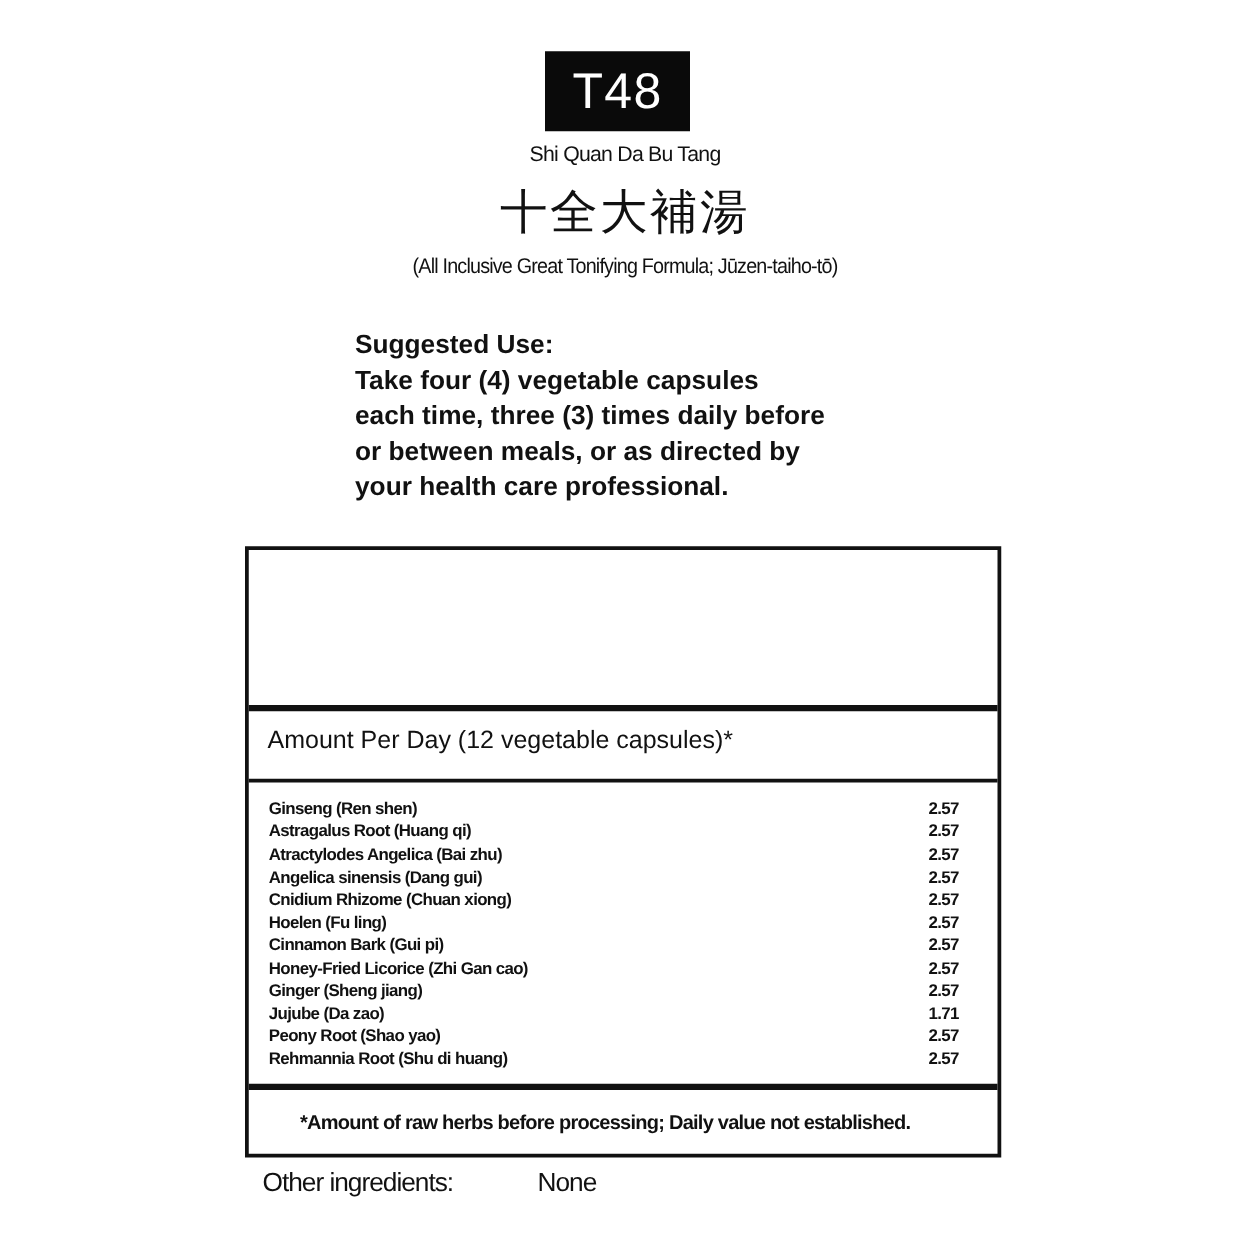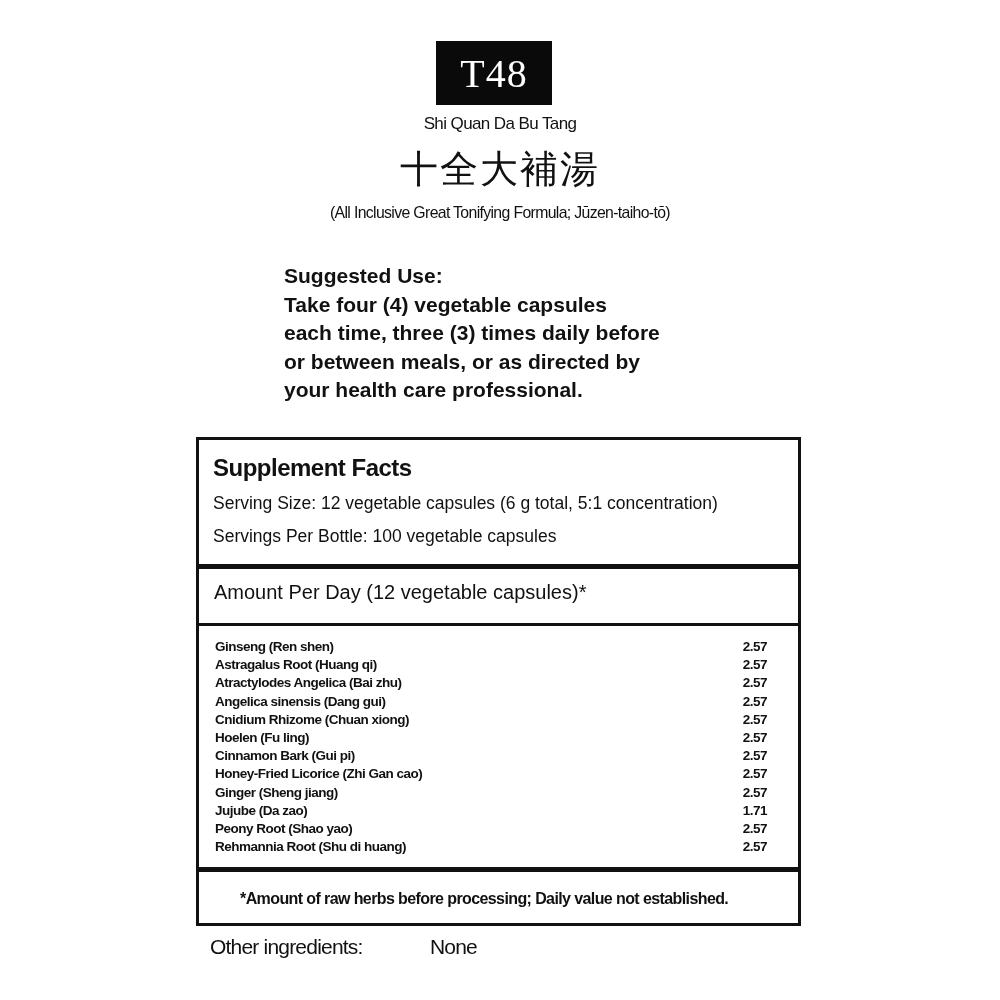--- a/index.html
+++ b/index.html
@@ -4,21 +4,21 @@
   <style>
     html, body { margin: 0; padding: 0; }
     body {
       width: 1000px; height: 1000px; background: #ffffff; position: relative;
       font-family: "Liberation Sans", sans-serif; color: #111;
       overflow: hidden;
     }
     .code-box {
       position: absolute; left: 436px; top: 41px; width: 116px; height: 64px;
       background: #0a0a0a; color: #fff; display: flex; align-items: center; justify-content: center;
-      font-family: Liberation Serif, serif; font-size: 40px; letter-spacing: 1px;
+      font-family: Liberation Sans, sans-serif; font-size: 40px; letter-spacing: 1px;
     }
     .pinyin {
       position: absolute; left: 0; width: 1000px; top: 114px; text-align: center;
       font-size: 17px; letter-spacing: -0.6px; color: #111;
     }
     .chinese {
       position: absolute; left: 0; width: 1000px; top: 144px; text-align: center;
       font-family: "DejaVu Serif", serif; font-size: 38px; font-weight: normal; letter-spacing: 2px; color: #111;
     }
     .subtitle {
@@ -35,21 +35,21 @@
     }
     .facts .section { position: absolute; left: 0; right: 0; box-sizing: border-box; }
     .sec-header { top: 0; height: 126px; }
     .sec-header .title { position: absolute; left: 14px; top: 14px; font-weight: bold; font-size: 24px; letter-spacing: -0.5px; }
     .sec-header .line1 { position: absolute; left: 14px; top: 53px; font-size: 17.5px; }
     .sec-header .line2 { position: absolute; left: 14px; top: 86px; font-size: 17.5px; }
     .thick { position: absolute; left: 0; right: 0; height: 5px; background: #111; }
     .thin { position: absolute; left: 0; right: 0; height: 3px; background: #111; }
     .amount-head { position: absolute; left: 15px; top: 141px; font-weight: normal; font-size: 20px; }
     .rows { position: absolute; left: 16px; right: 14px; top: 198px; }
-    .row { display: flex; justify-content: space-between; height: 18.2px; font-weight: bold; font-size: 13.5px; letter-spacing: -0.5px; line-height: 18px; }
+    .row { display: flex; justify-content: space-between; height: 18.2px; font-weight: bold; font-size: 13.5px; letter-spacing: -0.5px; line-height: 18px; align-items: flex-end; }
     .row .val { margin-right: 17px; }
     .footnote { position: absolute; left: 41px; top: 450px; font-weight: bold; font-size: 16px; letter-spacing: -0.6px; }
     .other { position: absolute; left: 210px; top: 935px; font-size: 21px; letter-spacing: -0.8px; }
     .other .v { position: absolute; left: 220px; top: 0; white-space: nowrap; }
   </style>
 </head>
 <body>
 
 <div class="code-box">
   <span>T48</span>
@@ -60,25 +60,20 @@
 
 <div class="usage">
   <div>Suggested Use:</div>
   <div>Take four (4) vegetable capsules</div>
   <div>each time, three (3) times daily before</div>
   <div>or between meals, or as directed by</div>
   <div>your health care professional.</div>
 </div>
 
 <div class="facts">
-  <div class="section sec-header">
-    <div class="title">Supplement Facts</div>
-    <div class="line1">Serving Size: 12 vegetable capsules (6 g total, 5:1 concentration)</div>
-    <div class="line2">Servings Per Bottle: 100 vegetable capsules</div>
-  </div>
   <div class="thick" style="top:124px;"></div>
   <div class="amount-head">Amount Per Day (12 vegetable capsules)*</div>
   <div class="thin" style="top:183px;"></div>
 
   <div class="rows">
     <div class="row">
         <span>Ginseng (Ren shen)</span>
         <span class="val">2.57</span>
       </div>
     <div class="row">

